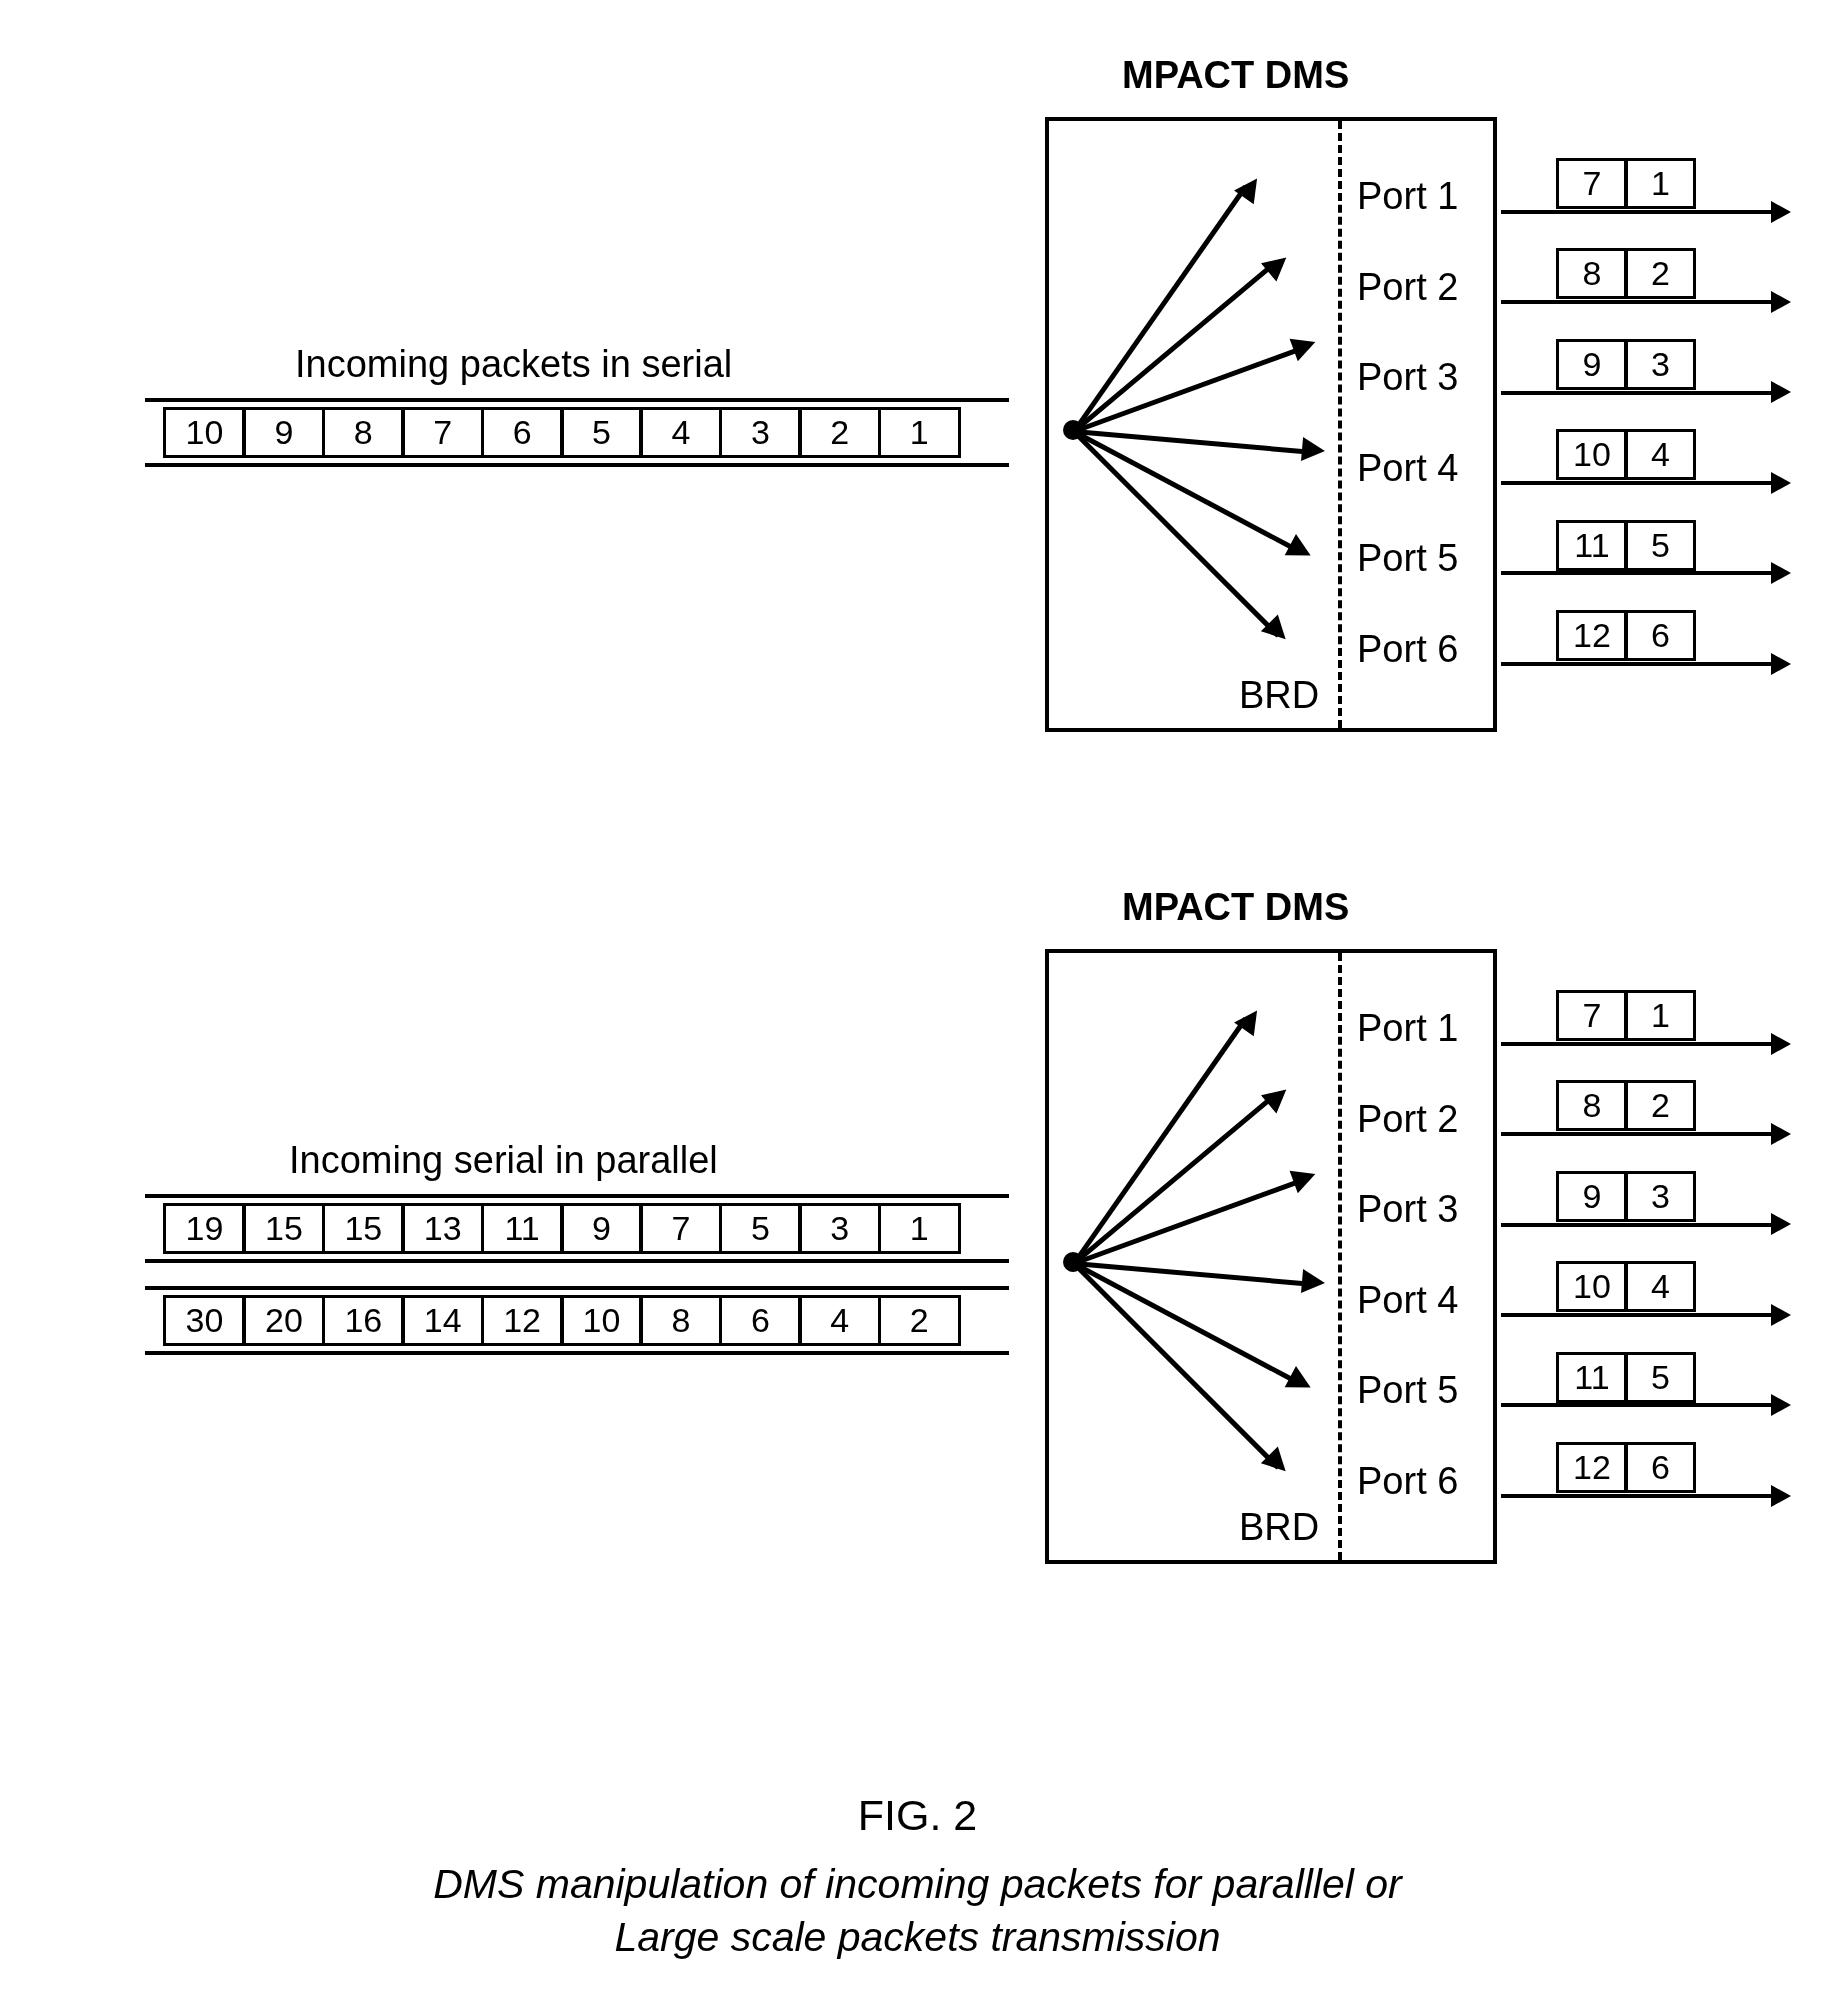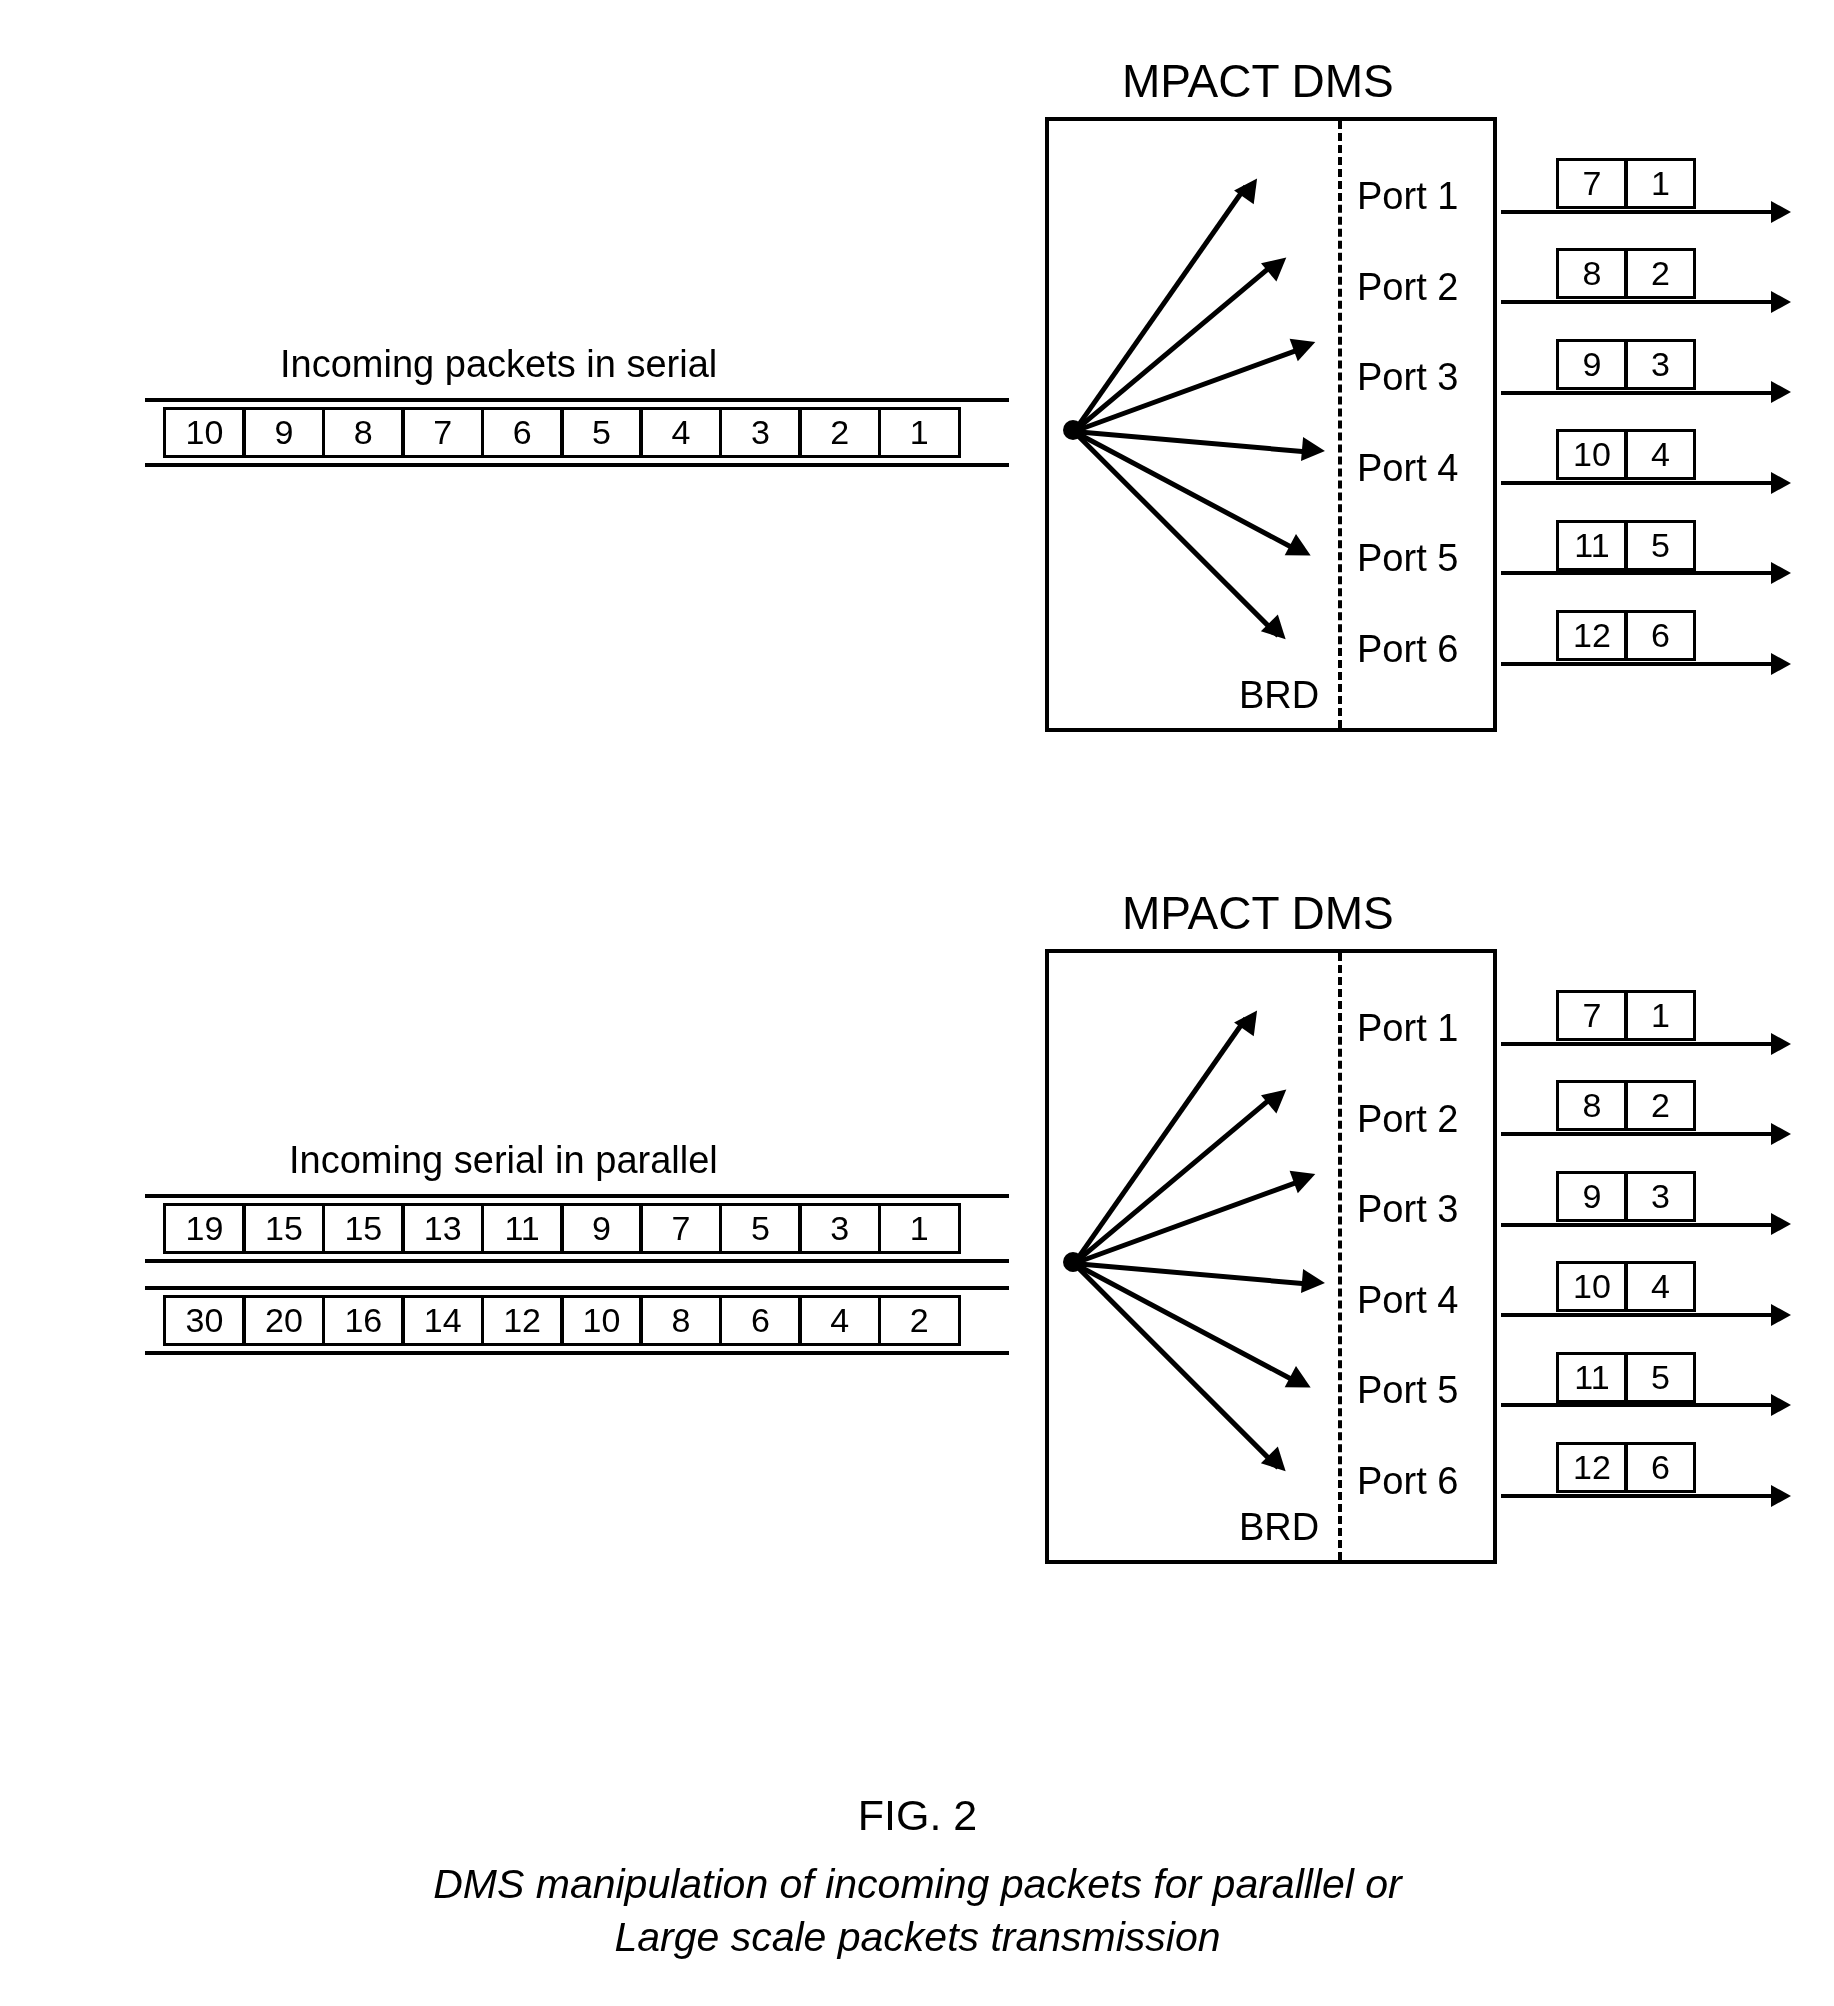--- a/index.html
+++ b/index.html
@@ -9,22 +9,22 @@
     padding: 54px 36px;
     width: 1835px;
   }
   .diagram-section {
     position: relative;
     height: 796px;
     margin-bottom: 36px;
   }
   .dms-title {
     position: absolute;
-    font-size: 46px;
-    font-weight: 400;
+    font-size: 38px;
+    font-weight: 700;
   }
   .dms-box {
     position: absolute;
     border: 4.5px solid #000;
     width: 452px;
     height: 615px;
   }
   .dms-dashed {
     position: absolute;
     border-left: 4.5px dashed #000;
@@ -132,21 +132,21 @@
     <div class="dms-dashed" style="left:289px; top:0;"></div>
     <div class="brd-label" style="left:190px; bottom:11px;">BRD</div>
     <div class="port-label" style="left:308px; top:54px;">Port 1</div>
     <div class="port-label" style="left:308px; top:145px;">Port 2</div>
     <div class="port-label" style="left:308px; top:235px;">Port 3</div>
     <div class="port-label" style="left:308px; top:326px;">Port 4</div>
     <div class="port-label" style="left:308px; top:416px;">Port 5</div>
     <div class="port-label" style="left:308px; top:507px;">Port 6</div>
   </div>
 
-  <div class="incoming-label" style="left:244px; top:289px;">Incoming packets in serial</div>
+  <div class="incoming-label" style="left:259px; top:289px;">Incoming packets in serial</div>
 
   <div class="packet-row-outer" style="left:109px; top:344px; width:864px; height:69px;"></div>
 
   <div class="packet-row" style="left:127px; top:353px;">
     <div class="packet-cell">10</div>
     <div class="packet-cell">9</div>
     <div class="packet-cell">8</div>
     <div class="packet-cell">7</div>
     <div class="packet-cell">6</div>
     <div class="packet-cell">5</div>

